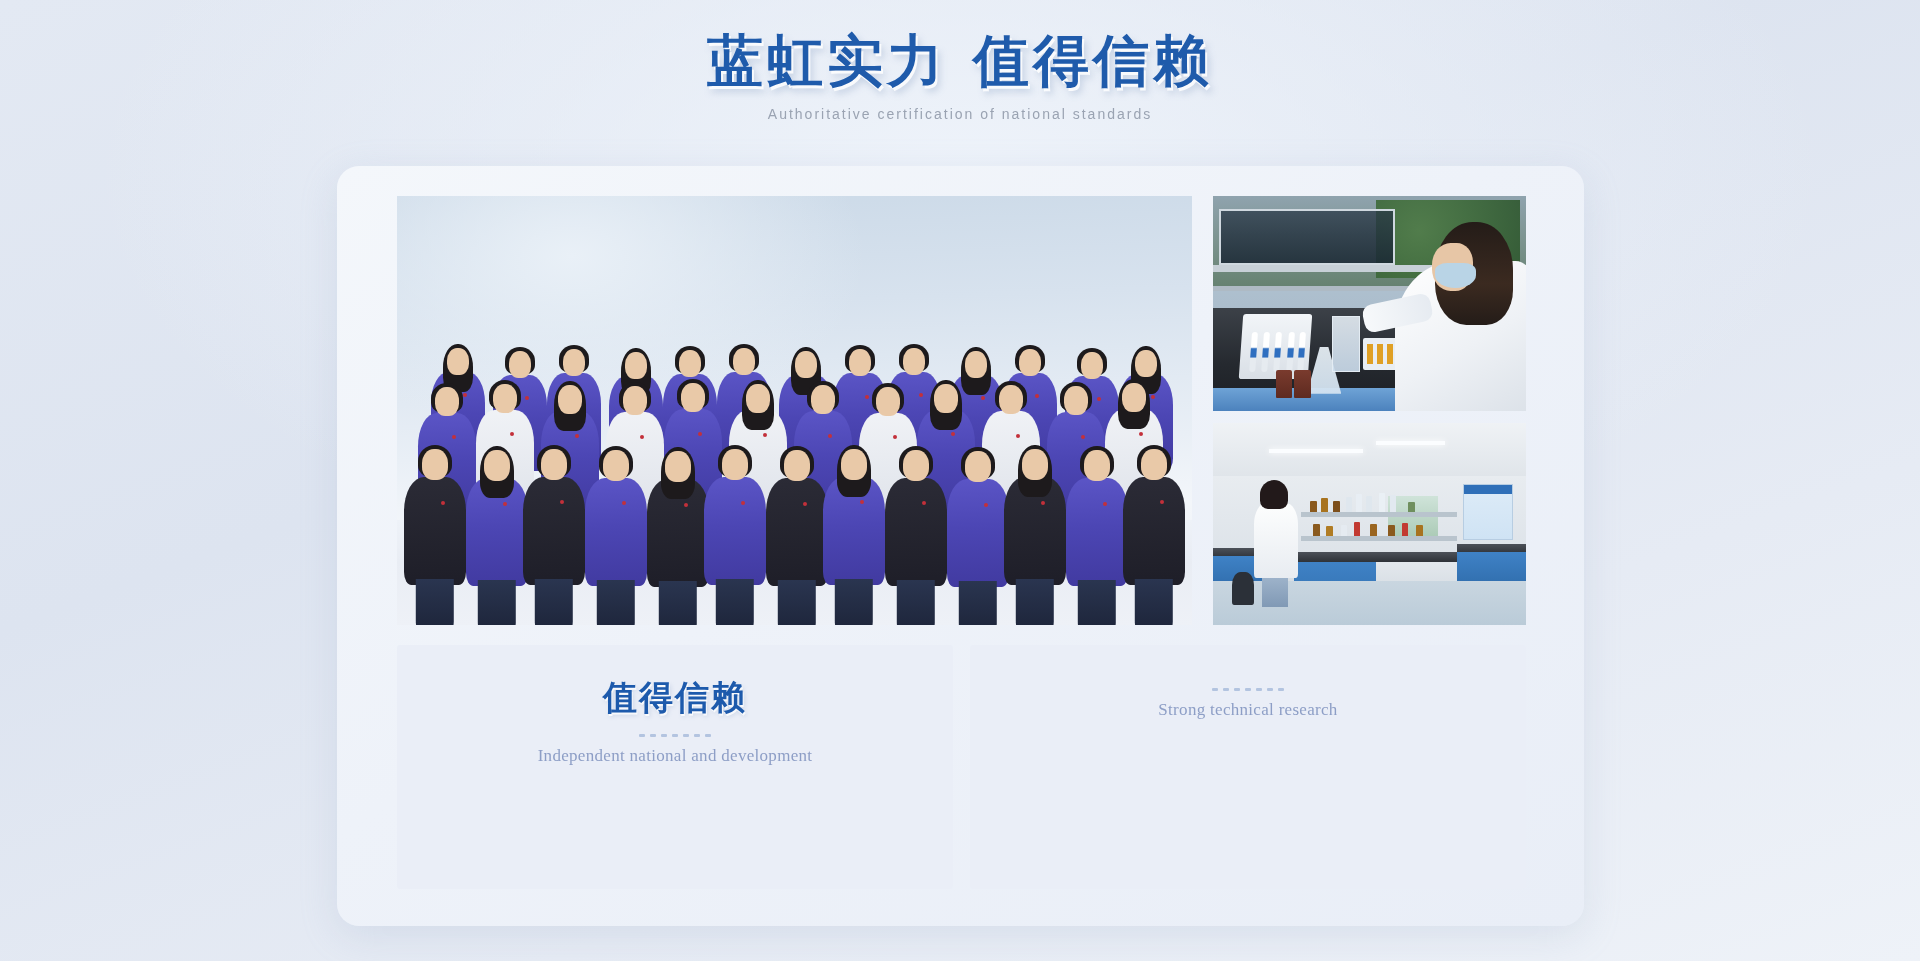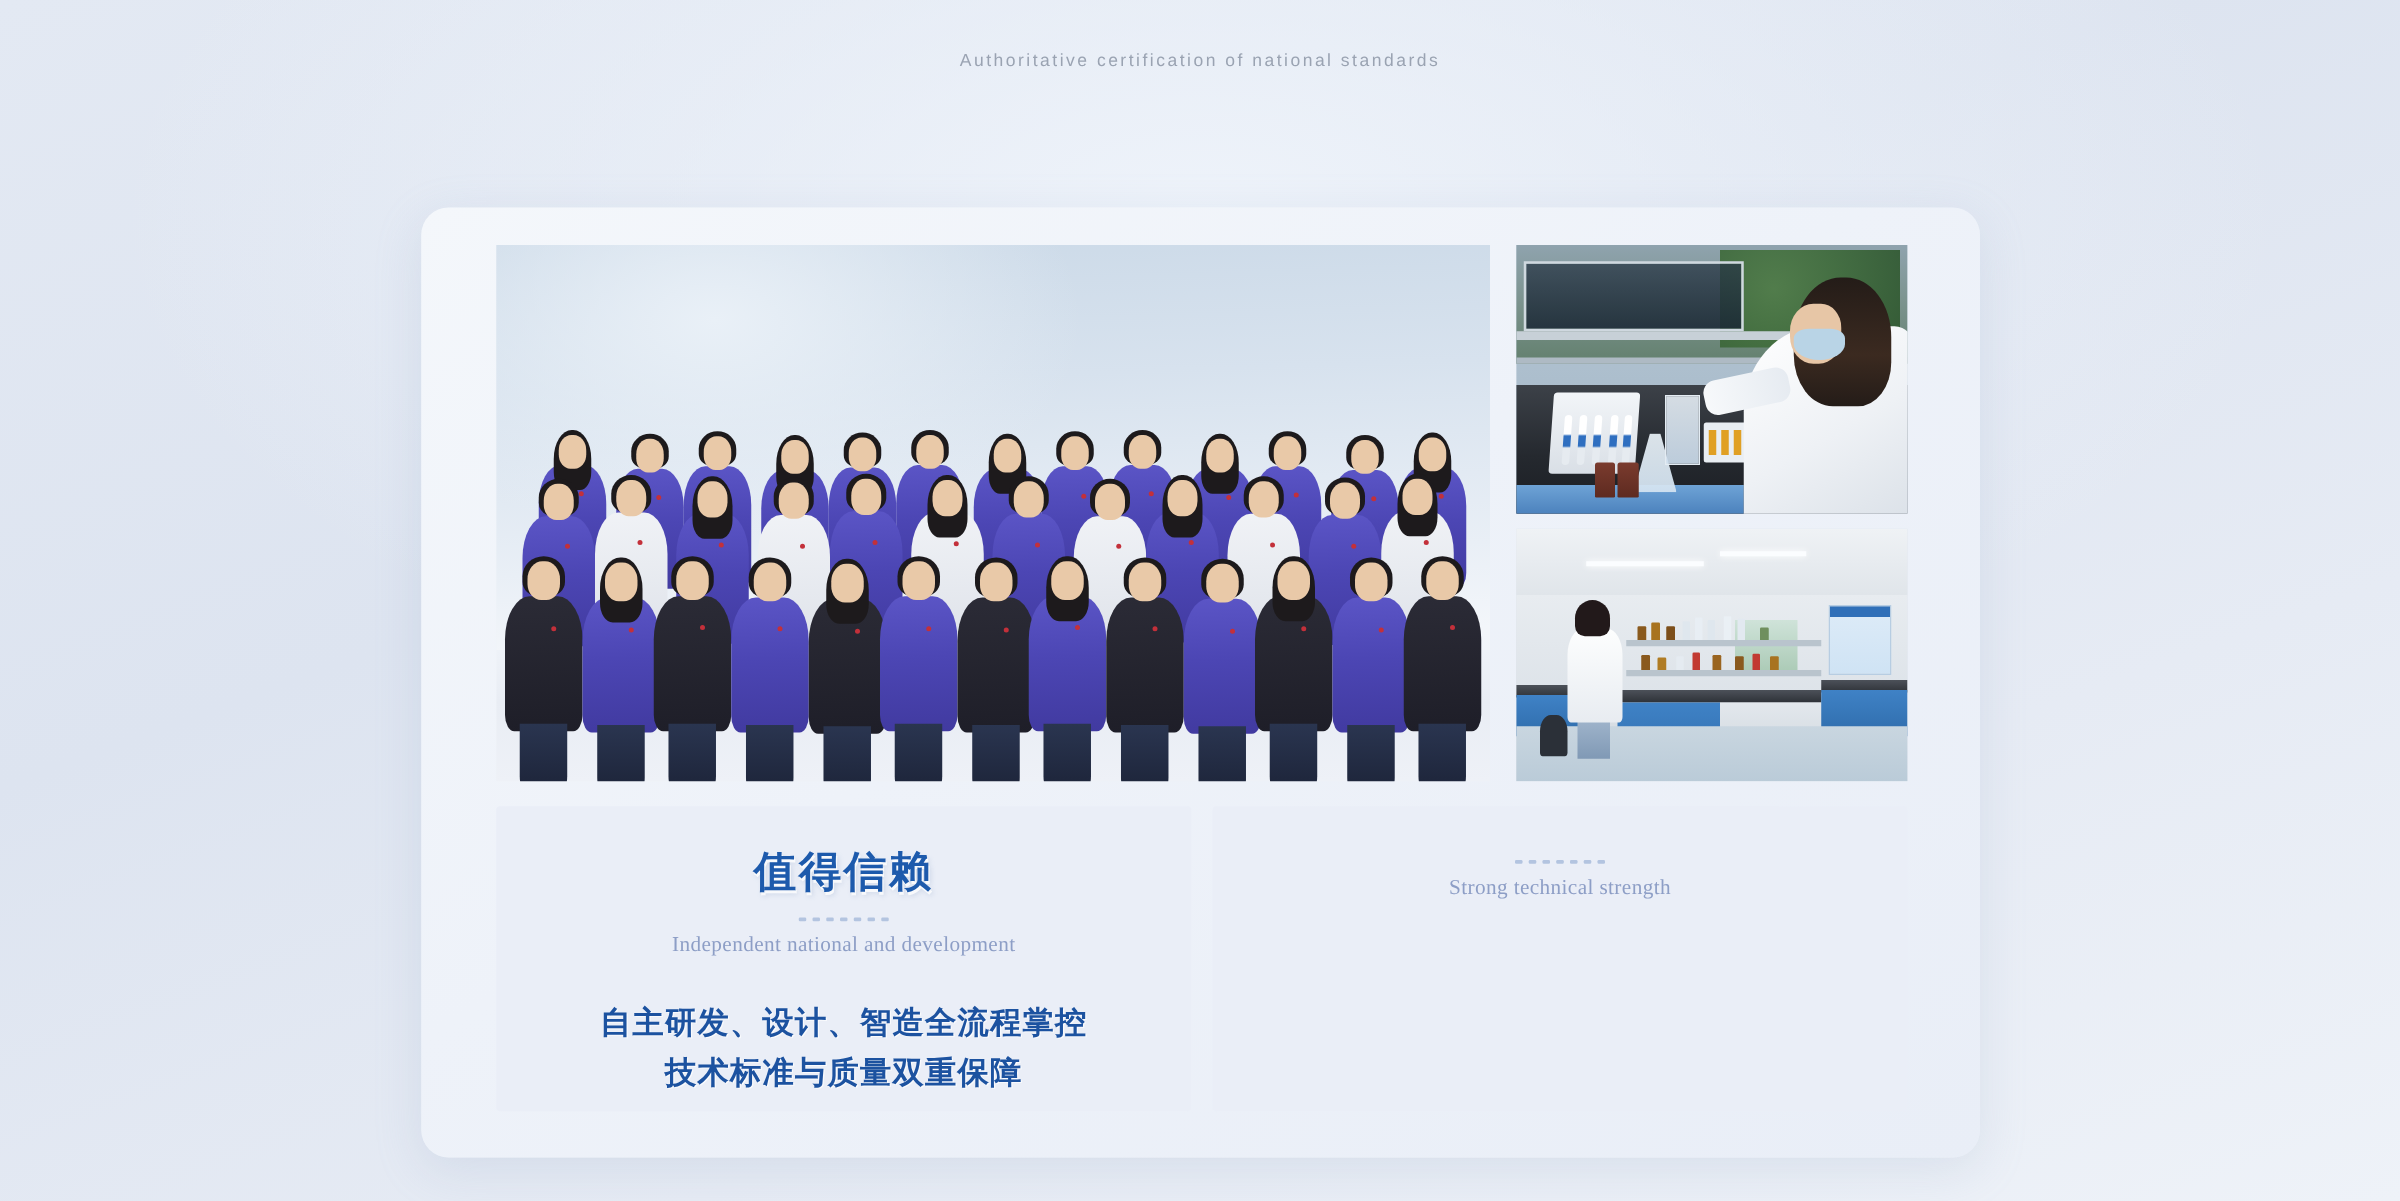--- a/index.html
+++ b/index.html
@@ -173,20 +173,23 @@
     font-size:25px; font-weight:700; color:#1c52a0; line-height:1.58; letter-spacing:1px;
     text-shadow:1px 1px 0 rgba(255,255,255,.7);
   }
 </style>
 </head>
 <body>
 
 <div class="page">
 
   <div class="header">
+    <div class="main-title">
+      <span>蓝虹实力</span><span class="gap"></span><span>值得信赖</span>
+    </div>
     <div class="sub-title">Authoritative certification of national standards</div>
   </div>
 
   <div class="panel">
 
     <div class="photos">
 
       <div class="photo-main">
         <div class="grp-bg"></div>
         <div class="grp-floor"></div>
@@ -570,34 +573,30 @@
         <div class="divider">
           <span></span>
           <span></span>
           <span></span>
           <span></span>
           <span></span>
           <span></span>
           <span></span>
         </div>
         <div class="card-sub">Independent national and development</div>
-        <div class="card-body">
-          <div>自主研发、设计、智造全流程掌控</div>
-          <div>技术标准与质量双重保障</div>
-        </div>
       </div>
 
       <div class="card">
         <div class="divider">
           <span></span>
           <span></span>
           <span></span>
           <span></span>
           <span></span>
           <span></span>
           <span></span>
         </div>
-        <div class="card-sub">Strong technical strength</div>
+        <div class="card-sub">Strong technical research</div>
       </div>
 
     </div>
   </div>
 </div>
 
 </body></html>

